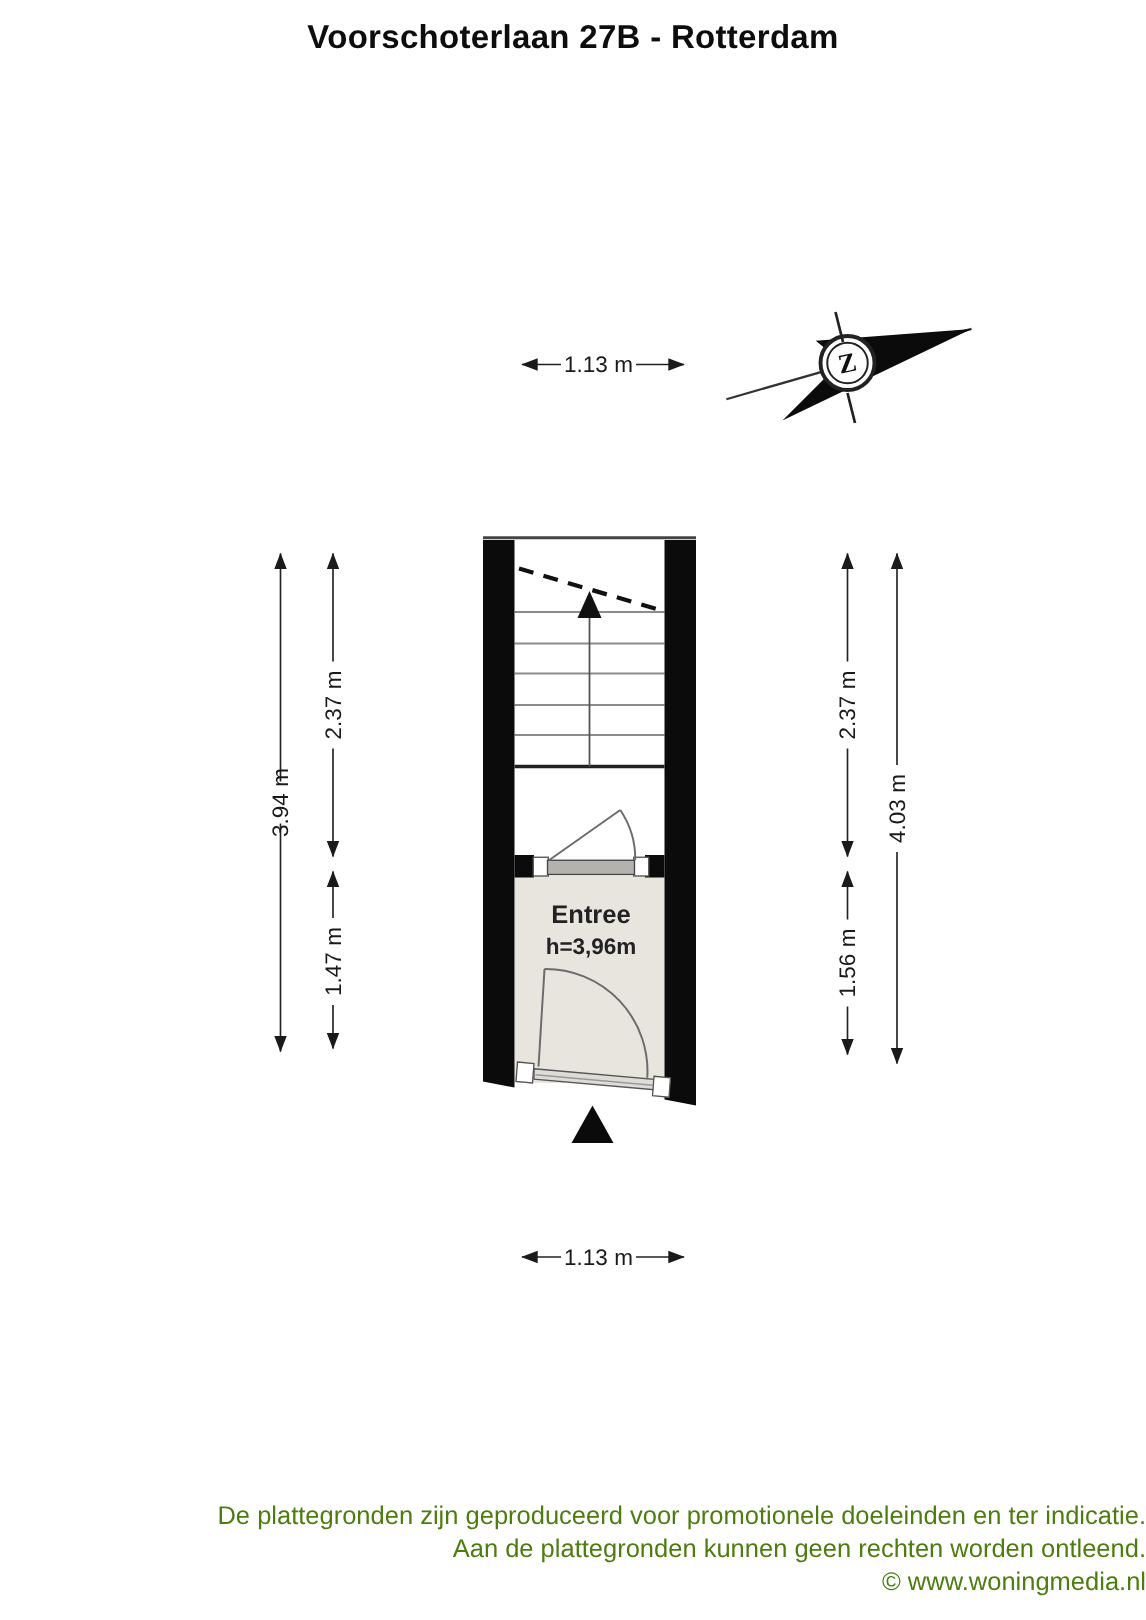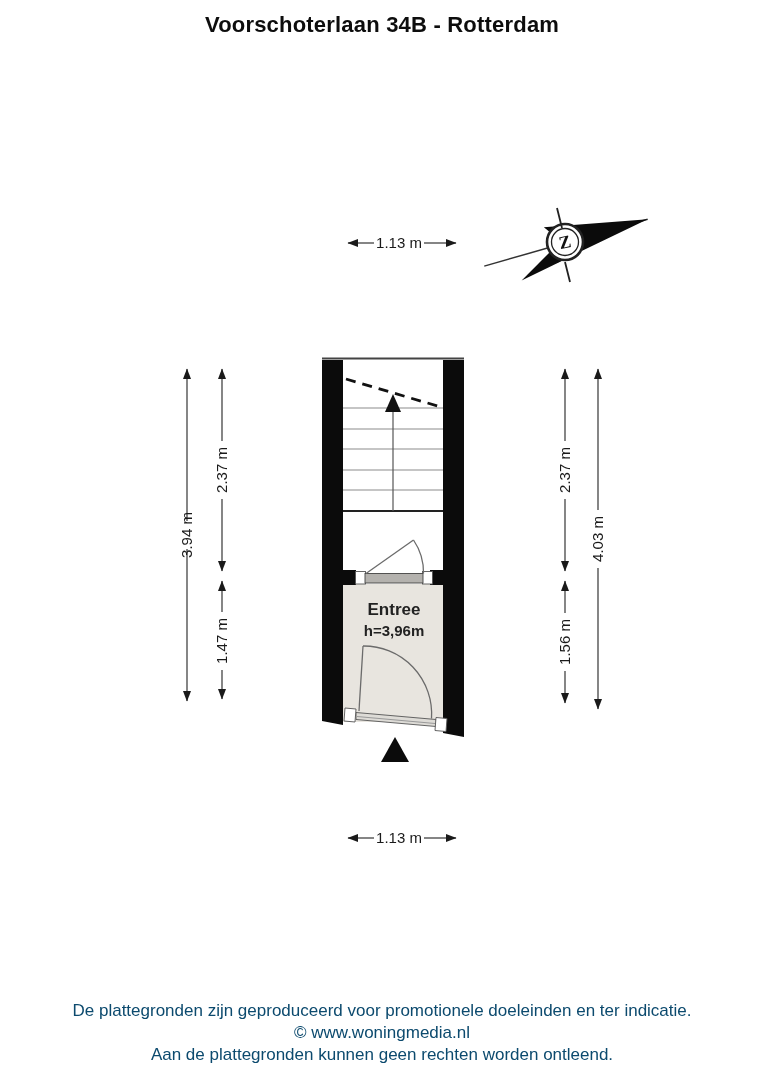--- a/index.html
+++ b/index.html
@@ -14,21 +14,21 @@
     position:absolute;top:11px;left:0;width:764px;
     text-align:center;color:#0d0d0d;
   }
   .title-line{
     font-size:22px;font-weight:bold;line-height:27px;
     letter-spacing:0.2px;
   }
   .plan-svg{position:absolute;left:0;top:0;}
   .footer-block{
     position:absolute;left:0;bottom:14px;width:764px;
-    text-align:center;color:#0c4a6e;
+    text-align:right;color:#4d7c0f;
   }
   .footer-line{font-size:17px;line-height:22px;}
   text.dim-label{
     font-family:"Liberation Sans", sans-serif;
     font-size:15px;fill:#1a1a1a;
   }
   text.room-name{
     font-family:"Liberation Sans", sans-serif;
     font-size:17px;font-weight:600;fill:#222222;
   }
@@ -43,21 +43,21 @@
   .dim-line{stroke:#222222;stroke-width:1.1;fill:none;}
   .door-arc{stroke:#6b6b6b;stroke-width:1.3;fill:none;}
   .tread{stroke:#8c8c8c;stroke-width:1.2;}
 </style>
 </head>
 <body>
 
 <div class="page">
 
   <div class="title-block">
-    <div class="title-line">Voorschoterlaan 34B - Rotterdam</div>
+    <div class="title-line">Voorschoterlaan 27B - Rotterdam</div>
   </div>
 
   <svg class="plan-svg" width="764" height="1080" viewBox="0 0 764 1080">
     <defs>
       <marker id="ah" orient="auto" markerWidth="12" markerHeight="10" refX="9.5" refY="5">
         <path d="M0,1.2 L10,5 L0,8.8 z" fill="#1a1a1a"></path>
       </marker>
     </defs>
 
     <g transform="translate(565,243)">
@@ -165,17 +165,17 @@
 
     <g>
       <line class="dim-line" x1="374" y1="838" x2="348" y2="838" marker-end="url(#ah)"></line>
       <line class="dim-line" x1="424" y1="838" x2="456" y2="838" marker-end="url(#ah)"></line>
       <text class="dim-label" x="399" y="843" text-anchor="middle">1.13 m</text>
     </g>
   </svg>
 
   <div class="footer-block">
     <div class="footer-line">De plattegronden zijn geproduceerd voor promotionele doeleinden en ter indicatie.</div>
+    <div class="footer-line">Aan de plattegronden kunnen geen rechten worden ontleend.</div>
     <div class="footer-line">© www.woningmedia.nl</div>
-    <div class="footer-line">Aan de plattegronden kunnen geen rechten worden ontleend.</div>
   </div>
 
 </div>
 
 </body></html>

